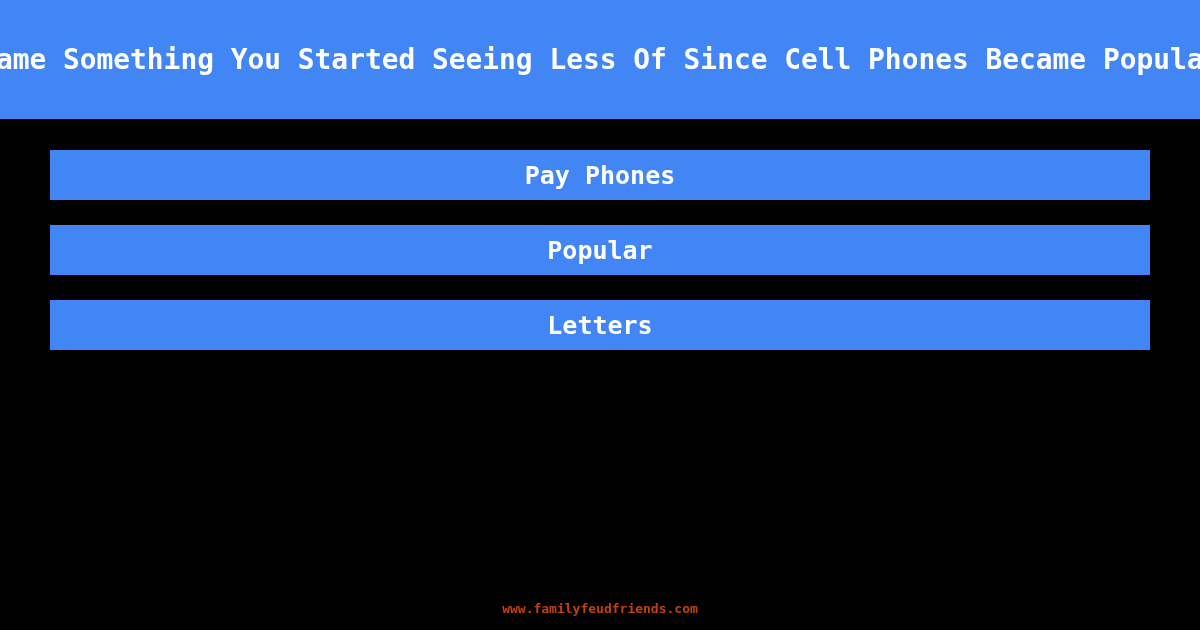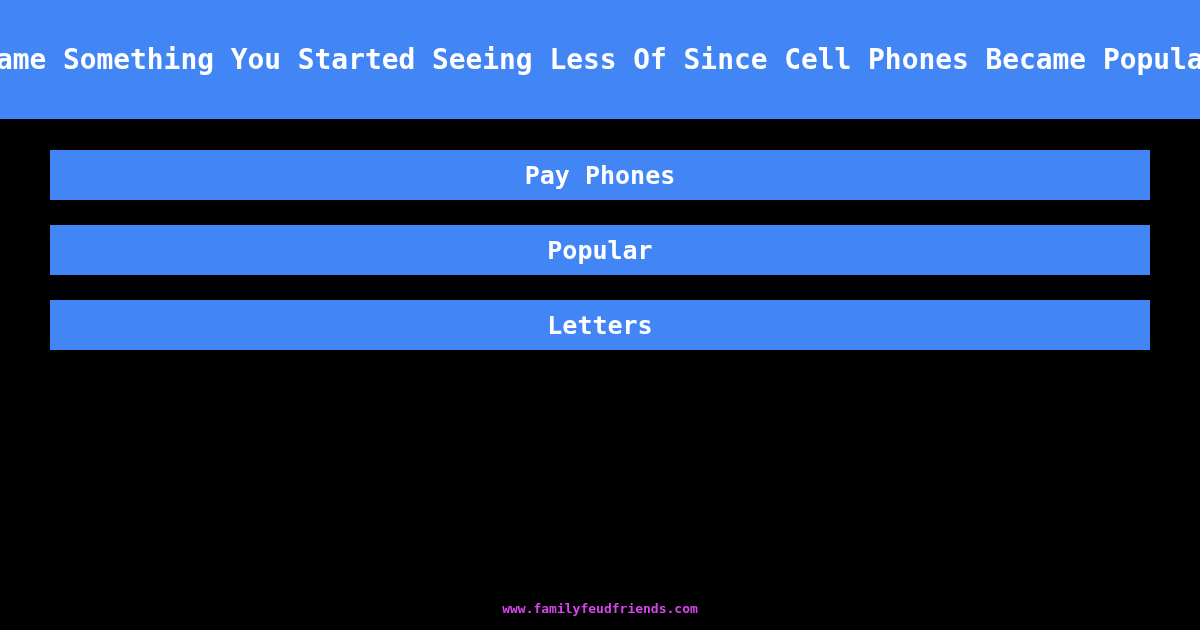--- a/index.html
+++ b/index.html
@@ -77,21 +77,21 @@
 
   
   .footer {
     position: absolute;
     left: 0;
     top: 598px;
     width: 1200px;
     text-align: center;
   }
   .footer-text {
-    color: #d946ef;
+    color: #c2410c;
     font-family: "DejaVu Sans Mono", monospace;
     font-weight: bold;
     font-size: 13px;
     line-height: 1;
     letter-spacing: 0px;
     white-space: nowrap;
   }
 </style>
 </head>
 <body>

